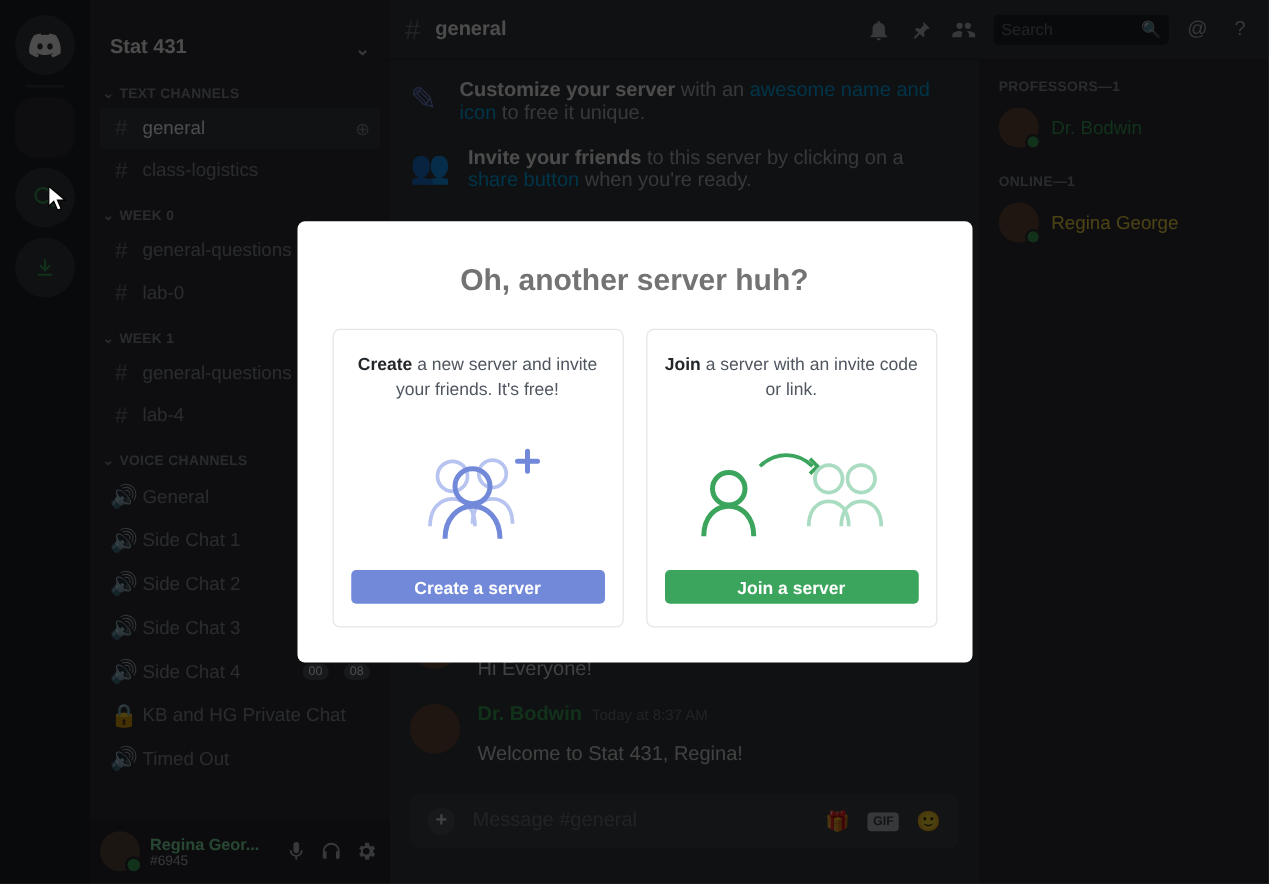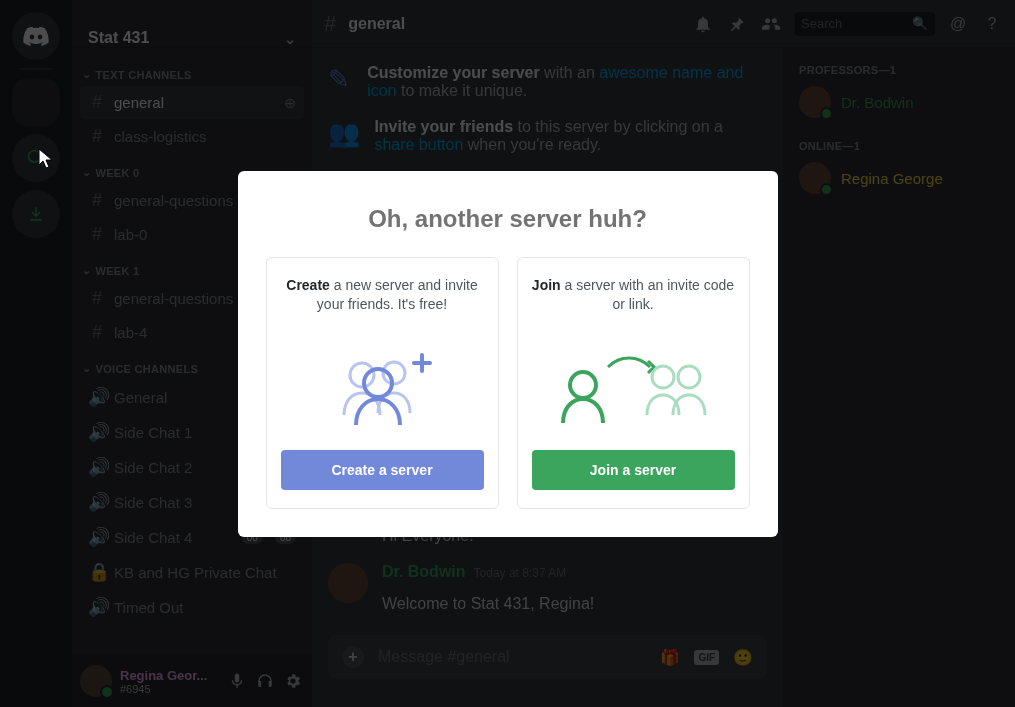--- a/index.html
+++ b/index.html
@@ -20,21 +20,21 @@
   .chan { display: flex; align-items: center; gap: 8px; padding: 6px 8px; margin: 1px 8px; border-radius: 4px; color: #8e9297; font-size: 15px; }
   .chan.selected { background: #393c43; color: #fff; }
   .chan .hash, .chan .spk, .chan .lock { width: 18px; text-align: center; color: #72767d; font-size: 18px; }
   .chan .label { flex: 1; white-space: nowrap; overflow: hidden; text-overflow: ellipsis; }
   .chan .pill { background: #4f545c; color: #fff; font-size: 10px; border-radius: 8px; padding: 1px 5px; margin-left: 4px; }
   .chan .invite { color: #8e9297; font-size: 14px; }
   .user-panel { height: 52px; background: #292b2f; display: flex; align-items: center; padding: 0 8px; gap: 8px; color: #b9bbbe; }
   .user-panel .avatar { width: 32px; height: 32px; border-radius: 50%; background: #5e4a3d; position: relative; }
   .user-panel .avatar::after { content:""; position:absolute; right:-2px; bottom:-2px; width:10px; height:10px; background:#3ba55d; border:2px solid #292b2f; border-radius:50%; }
   .user-panel .names { flex: 1; min-width: 0; }
-  .user-panel .names .u { color:#f0abfc; font-size: 13px; font-weight: 600; white-space:nowrap; overflow:hidden; text-overflow:ellipsis; }
+  .user-panel .names .u { color:#86efac; font-size: 13px; font-weight: 600; white-space:nowrap; overflow:hidden; text-overflow:ellipsis; }
   .user-panel .names .t { font-size: 11px; color:#b9bbbe; }
   .user-panel .ico { width: 20px; color:#b9bbbe; text-align:center; }
 
   
   .main { flex: 1; background: #36393f; display: flex; flex-direction: column; }
   .topbar { height: 48px; display: flex; align-items: center; padding: 0 12px; gap: 12px; border-bottom: 1px solid #2e3136; color: #fff; }
   .topbar .hash { color: #72767d; font-size: 22px; }
   .topbar .title { font-weight: 600; }
   .topbar .spacer { flex: 1; }
   .topbar .ticon { color: #b9bbbe; width: 22px; text-align: center; }
@@ -67,21 +67,21 @@
 
   
   .scrim { position:absolute; inset:0; background:rgba(0,0,0,0.7); display:flex; align-items:center; justify-content:center; }
   .modal { width: 540px; background:#fff; border-radius:6px; padding: 34px 28px 28px; }
   .modal h1 { text-align:center; font-size: 24px; font-weight:700; color:#737373; margin-bottom: 24px; }
   .cards { display:flex; gap:18px; }
   .card { flex:1; border:1px solid #e3e5e8; border-radius:6px; padding: 18px 14px 18px; display:flex; flex-direction:column; align-items:center; }
   .card .lead { text-align:center; color:#4f5660; font-size:14px; line-height:1.4; min-height: 44px; }
   .card .lead b { color:#23272a; font-weight:700; }
   .card .art { height: 100px; display:flex; align-items:center; justify-content:center; margin: 12px 0 18px; }
-  .card button { width:100%; border:none; border-radius:4px; height:40px; color:#fff; font-weight:600; font-size:14px; cursor:pointer; }
+  .card button { width:100%; border:none; border-radius:4px; height:27px; color:#fff; font-weight:600; font-size:14px; cursor:pointer; }
   .card.create button { background:#7289da; }
   .card.join button { background:#3ba55d; }
 
   
   .cursor { position:absolute; left:38px; top:148px; width:16px; height:22px; pointer-events:none; }
 
   svg { display:block; }
 </style>
 </head>
 <body>
@@ -244,21 +244,21 @@
       <span class="ticon">@</span>
       <span class="ticon">?</span>
     </div>
 
     <div class="content-row">
       <div class="messages">
 
         <div class="onboard">
           <div class="icon">✎</div>
           <div class="text">
-            <b>Customize your server</b><span> with an </span><a href="#">awesome name and icon</a><span> to make it unique.</span>
+            <b>Customize your server</b><span> with an </span><a href="#">awesome name and icon</a><span> to free it unique.</span>
           </div>
         </div>
 
         <div class="onboard">
           <div class="icon">👥</div>
           <div class="text">
             <b>Invite your friends</b><span> to this server by clicking on a </span><a href="#">share button</a><span> when you're ready.</span>
           </div>
         </div>
 

